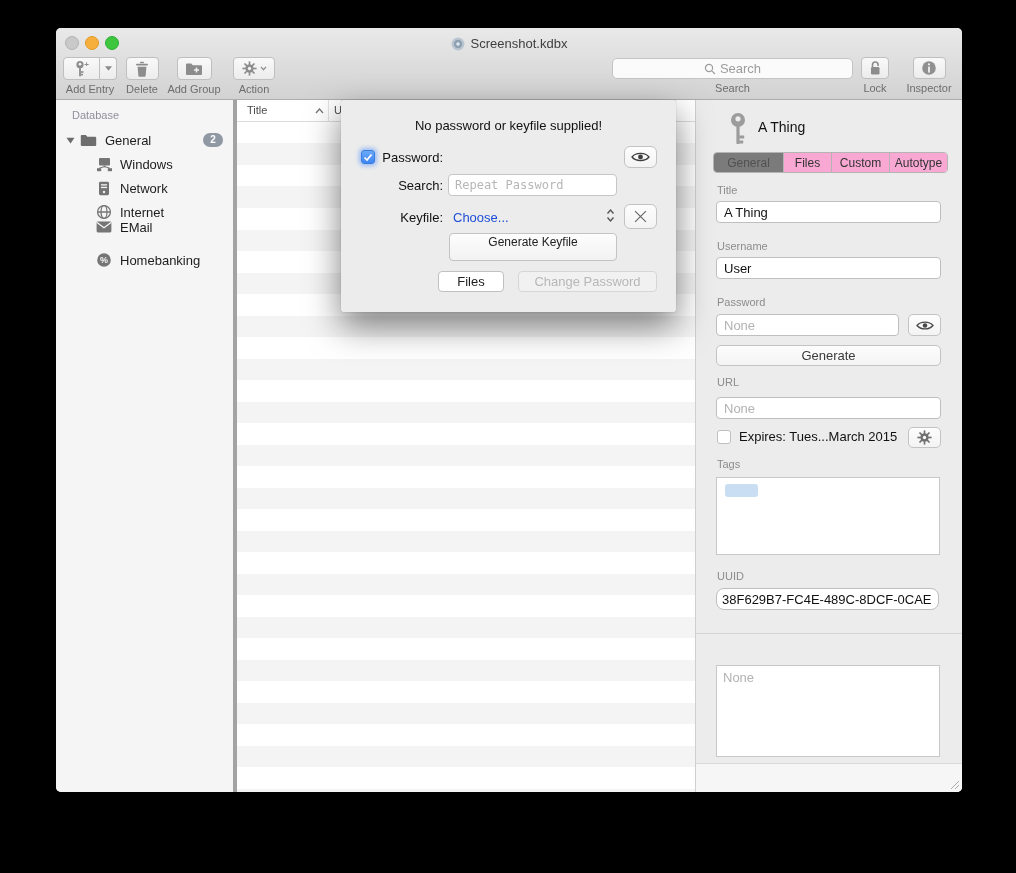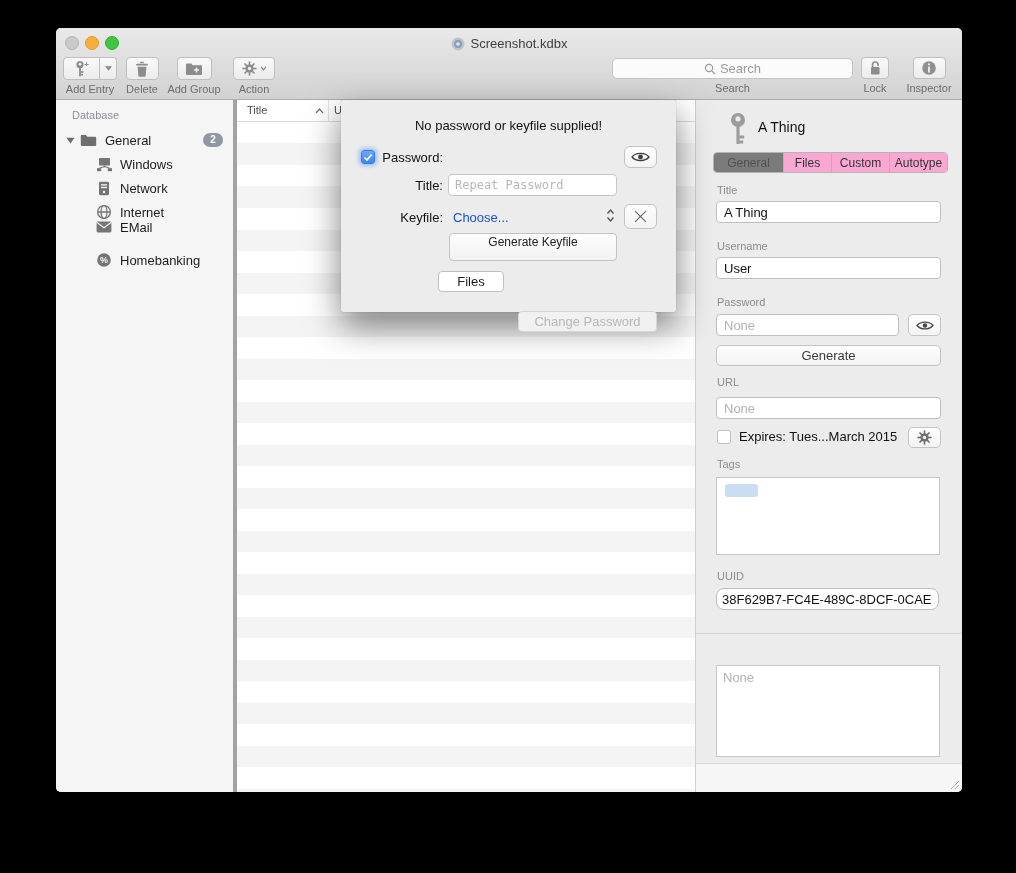--- a/index.html
+++ b/index.html
@@ -351,37 +351,37 @@
       </svg>
     </div>
     <div class="drow-label" style="left:2px;top:50px;">Password:</div>
     <div class="sqbtn" style="left:283px;top:46px;width:33px;height:22px;border-radius:6px;">
       <svg width="19" height="12" viewBox="0 0 18 11">
         <path d="M1 5.5 C4.5 1 13.5 1 17 5.5 C13.5 10 4.5 10 1 5.5 Z" fill="none" stroke="#3e3e3e" stroke-width="1.3"></path>
           <circle cx="9" cy="5.5" r="2.3" fill="#3e3e3e"></circle>
       </svg>
     </div>
 
-    <div class="drow-label" style="left:2px;top:78px;">Title:</div>
+    <div class="drow-label" style="left:2px;top:78px;">Search:</div>
     <div class="dinput" style="top:74px;">Repeat Password</div>
 
     <div class="drow-label" style="left:2px;top:110px;">Keyfile:</div>
     <div class="abs" style="left:112px;top:110px;font-size:13px;color:#1d4ed8;">Choose...</div>
     <svg class="abs" style="left:265px;top:108px;" width="9" height="15" viewBox="0 0 9 14">
       <path d="M1.5 5 L4.5 1.5 L7.5 5" fill="none" stroke="#555" stroke-width="1.4"></path>
       <path d="M1.5 9 L4.5 12.5 L7.5 9" fill="none" stroke="#555" stroke-width="1.4"></path>
     </svg>
     <div class="sqbtn" style="left:283px;top:104px;width:33px;height:25px;border-radius:6px;">
       <svg width="13" height="13" viewBox="0 0 12 12">
         <path d="M1 1 L11 11 M11 1 L1 11" stroke="#6a6a6a" stroke-width="1.1"></path>
       </svg>
     </div>
 
     <div class="dlgbtn" style="left:108px;top:133px;width:168px;height:28px;background:linear-gradient(#fdfdfd,#f2f2f2);
          border:1px solid #c3c3c3;color:#222;font-size:12px;line-height:17px;">Generate Keyfile</div>
 
     <div class="dlgbtn" style="left:97px;top:171px;width:66px;height:21px;background:#fff;border:1px solid #c0c0c0;
          color:#1d1d1d;line-height:19px;">Files</div>
     <div class="dlgbtn" style="left:177px;top:171px;width:139px;height:21px;background:#f1f1f1;border:1px solid #d6d6d6;
-         color:#b7b7b7;line-height:19px;margin-top:40px;">Change Password</div>
+         color:#b7b7b7;line-height:19px;">Change Password</div>
   </div>
 
 </div>
 
 </body></html>

